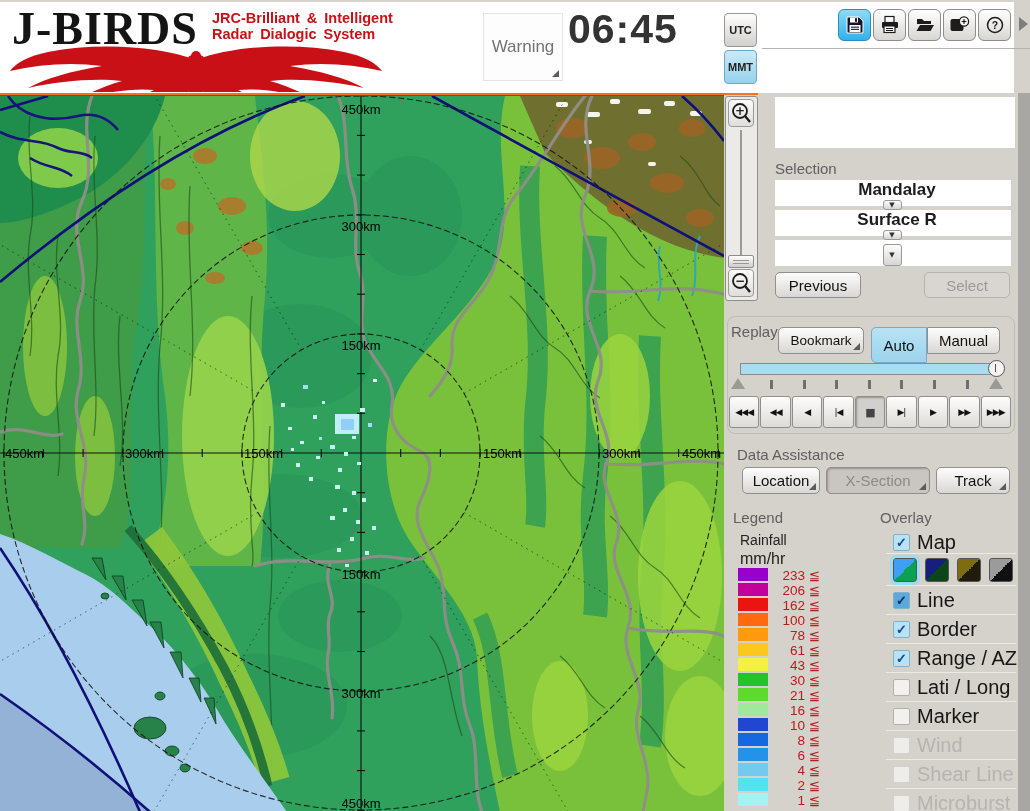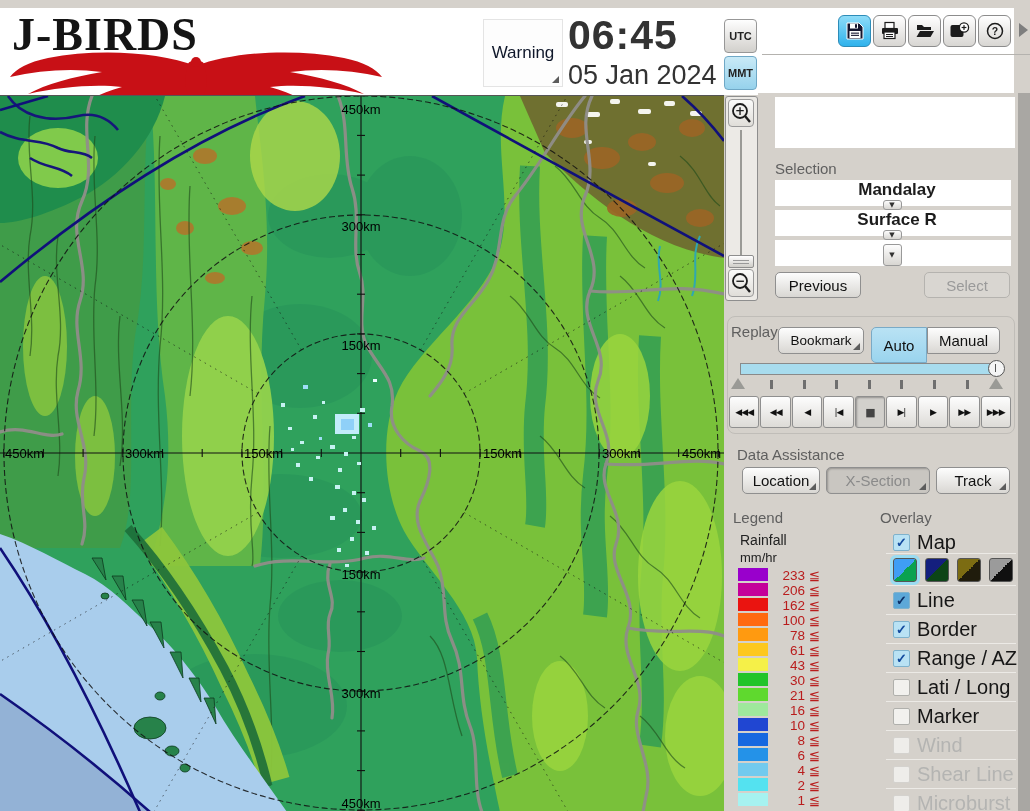--- a/index.html
+++ b/index.html
@@ -1,24 +1,24 @@
 <!DOCTYPE html>
 <html><head>
 <meta charset="utf-8">
 <style>
   html,body{margin:0;padding:0;}
   body{width:1030px;height:811px;overflow:hidden;position:relative;background:#d5d1cb;
        font-family:"Liberation Sans",sans-serif;-webkit-font-smoothing:antialiased;}
   .abs{position:absolute;}
   
-  #header{position:absolute;left:0;top:8px;width:1014px;height:93px;background:#fff;border-bottom:2px solid #0c4a6e;box-sizing:border-box;}
+  #header{position:absolute;left:0;top:2px;width:1014px;height:93px;background:#fff;border-bottom:2px solid #f97316;box-sizing:border-box;}
   #logo-title{position:absolute;left:12px;top:0px;font-family:"Liberation Serif",serif;font-weight:bold;font-size:46px;letter-spacing:1px;color:#141414;}
   #logo-sub{position:absolute;left:212px;top:8px;color:#c81016;font-weight:bold;font-size:14.5px;line-height:16px;white-space:nowrap;word-spacing:3px;}
   #eagle{position:absolute;left:10px;top:42px;}
-  #warning-btn{position:absolute;left:483px;top:11px;width:78px;height:66px;background:#fdfdfd;border:1px solid #e4e4e4;color:#0f172a;font-size:17px;display:flex;align-items:center;justify-content:center;}
+  #warning-btn{position:absolute;left:483px;top:11px;width:78px;height:66px;background:#fdfdfd;border:1px solid #e4e4e4;color:#737373;font-size:17px;display:flex;align-items:center;justify-content:center;}
   .corner-tri{position:absolute;right:3px;bottom:3px;width:0;height:0;border-style:solid;border-width:0 0 7px 7px;border-color:transparent transparent #5c5c5c transparent;}
   #clock-time{position:absolute;left:568px;top:4px;font-size:41px;font-weight:bold;color:#333;letter-spacing:1px;}
   #clock-date{position:absolute;left:568px;top:52px;font-size:27px;color:#333;}
   .tz-btn{position:absolute;left:724px;width:33px;height:34px;border:1px solid #979797;border-radius:4px;background:linear-gradient(#fefefe,#d2d0cc);font-size:11px;font-weight:bold;color:#222;display:flex;align-items:center;justify-content:center;box-sizing:border-box;}
   #tz-mmt{background:linear-gradient(#c9eaf7,#96d2ec);border-color:#6fa8c6;text-align:center;}
   .tool-btn{position:absolute;top:7px;width:33px;height:32px;border:1.5px solid #8c8c8c;border-radius:6px;background:linear-gradient(#ffffff,#d8d6d2);display:flex;align-items:center;justify-content:center;box-sizing:border-box;}
   #tool-save{background:linear-gradient(#8edcf8,#2fb2ec);border-color:#2d8cb8;}
   #collapse-tri{position:absolute;left:1019px;top:15px;width:0;height:0;border-style:solid;border-width:7px 9px 7px 0;border-color:transparent #7e7e7e transparent transparent;transform:rotate(180deg);}
   #header-rule{position:absolute;left:762px;top:46px;width:268px;height:1px;background:#b4b2ae;}
   #station-box{position:absolute;left:768px;top:50px;width:250px;height:41px;background:#fff;}
@@ -74,36 +74,39 @@
   .ov-row.disabled .ov-label{color:#b4b4b2;}
   .ov-sep{position:absolute;left:886px;width:130px;height:1px;background:#eceae6;}
   .mapstyle{position:absolute;top:558px;width:24px;height:24px;border:1px solid #555;border-radius:3px;box-sizing:border-box;}
   .mapstyle.selected{outline:3px solid #9adcf2;}
 </style>
 </head>
 <body>
 
 <div id="header">
   <div id="logo-title">J-BIRDS</div>
+  <div id="logo-sub">
+    <div>JRC-Brilliant &amp; Intelligent</div>
+    <div>Radar Dialogic System</div>
+  </div>
   <svg id="eagle" width="372" height="48" viewBox="0 0 372 48">
     <g fill="#c81016">
       <path d="M186,16 C150,2 88,-2 38,8 C18,12 6,19 0,27 C30,20 62,18 92,22 C62,27 36,34 18,44 C50,37 84,34 112,37 C92,43 76,50 66,57 C94,48 122,44 144,46 C132,52 122,58 117,64 C139,54 163,49 178,51 Z"></path>
       <path d="M186,16 C222,2 284,-2 334,8 C354,12 366,19 372,27 C342,20 310,18 280,22 C310,27 336,34 354,44 C322,37 288,34 260,37 C280,43 296,50 306,57 C278,48 250,44 228,46 C240,52 250,58 255,64 C233,54 209,49 194,51 Z"></path>
       <path d="M178,14 C180,9 192,9 194,14 L197,28 C197,40 192,52 186,62 C180,52 175,40 175,28 Z"></path>
       <path d="M179,56 L186,76 L193,56 L189,60 L186,72 L183,60 Z"></path>
       <circle cx="186" cy="12" r="5"></circle>
     </g>
   </svg>
 
   <div id="warning-btn">
     <span>Warning</span>
     <span class="corner-tri"></span>
   </div>
   <div id="clock-time">06:45</div>
-  <div id="clock-date">05 Jan 2024</div>
   <div class="tz-btn" style="top:11px;">UTC</div>
   <div class="tz-btn" id="tz-mmt" style="top:48px;">MMT</div>
 
   <div class="tool-btn" id="tool-save" style="left:838px;">
     <svg width="20" height="20" viewBox="0 0 20 20">
       <path d="M2,2 h12 l4,4 v12 h-16 z" fill="#15152e" stroke="#fff" stroke-width="1"></path>
       <rect x="5" y="2.5" width="8" height="5" fill="#fff"></rect>
         <rect x="10" y="3.2" width="2" height="3.6" fill="#15152e"></rect>
       <rect x="4.5" y="10" width="11" height="7" fill="#fff"></rect>
       <rect x="6" y="11.6" width="8" height="1.1" fill="#15152e"></rect>
@@ -484,21 +487,21 @@
     </div>
     <div class="btn" style="left: 936px; top: 467px; width: 74px; height: 27px;">
       <span>Track</span>
       <span class="corner-tri"></span>
     </div>
   </div>
 
 <div class="sec-label" style="left:733px;top:509px;">Legend</div>
 <div class="sec-label" style="left:880px;top:509px;">Overlay</div>
 <div class="abs" style="left:740px;top:532px;font-size:14px;color:#222;">Rainfall</div>
-<div class="abs" style="left:740px;top:550px;font-size:13px;color:#222;">mm/hr</div>
+<div class="abs" style="left:740px;top:550px;font-size:16px;color:#222;">mm/hr</div>
 <div id="legend-rows">
     <div class="lg-row" style="top: 568px;">
       <span class="lg-swatch" style="background: rgb(153, 0, 204);"></span>
       <span class="lg-val">233 ≦</span>
     </div>
     <div class="lg-row" style="top: 583px;">
       <span class="lg-swatch" style="background: rgb(196, 0, 154);"></span>
       <span class="lg-val">206 ≦</span>
     </div>
     <div class="lg-row" style="top: 598px;">

